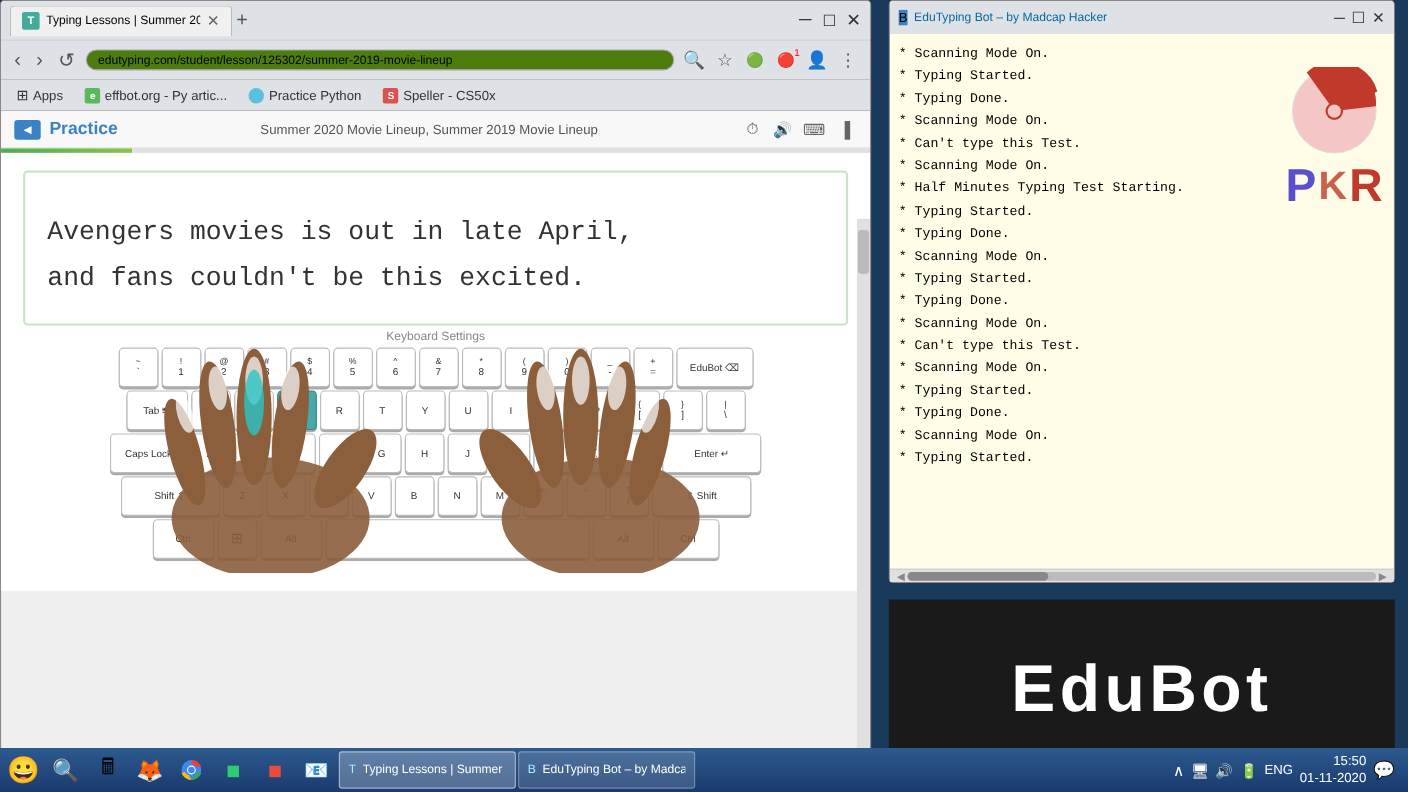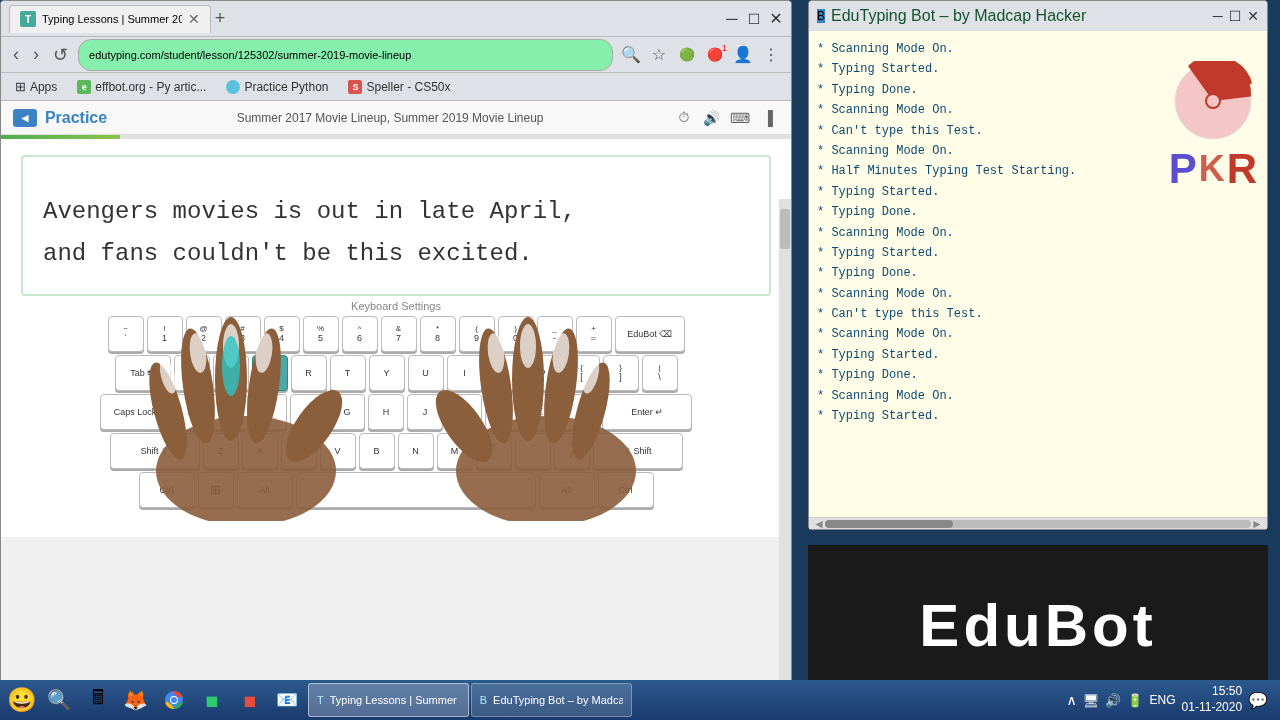--- a/index.html
+++ b/index.html
@@ -141,26 +141,26 @@
     .nav-btn {
       background: none;
       border: none;
       font-size: 18px;
       cursor: pointer;
       color: #555;
       padding: 2px 4px;
     }
     .address-bar {
       flex: 1;
-      height: 32px;
+      height: 19px;
       border: 1px solid #aaa;
       border-radius: 13px;
       padding: 0 10px;
       font-size: 12px;
-      background: #86efac;
+      background: #4d7c0f;
     }
     .toolbar-icons {
       display: flex;
       gap: 4px;
       align-items: center;
     }
     .toolbar-icon {
       width: 24px;
       height: 24px;
       display: flex;
@@ -336,35 +336,35 @@
       height: 30px;
       display: flex;
       align-items: center;
       padding: 0 8px;
       border-radius: 4px 4px 0 0;
       font-size: 12px;
       gap: 6px;
     }
     .edubot-title-text {
       flex: 1;
-      font-size: 16px;
-      color: #14532d;
+      font-size: 11px;
+      color: #0369a1;
     }
     .edubot-win-controls {
       display: flex;
       gap: 6px;
     }
     .edubot-content {
       flex: 1;
       background: #fffde7;
       padding: 8px;
       font-family: 'Courier New', monospace;
       font-size: 12px;
       overflow-y: auto;
-      color: #0c4a6e;
+      color: #000000;
     }
     .edubot-log-line {
       line-height: 1.7;
     }
     .edubot-scrollbar-area {
       height: 12px;
       background: #e0e0e0;
       display: flex;
       align-items: center;
       padding: 0 4px;
@@ -619,21 +619,21 @@
 
   <div class="browser-content">
 
     <div class="edu-appbar">
       <div style="display:flex;align-items:center;gap:4px;">
         <span style="background:#3b82c4;color:white;padding:2px 6px;border-radius:3px;font-size:12px;cursor:pointer;">◄</span>
       </div>
       <div class="edu-logo">
         <span style="font-size:16px;font-weight:bold;color:#3b82c4;">Practice</span>
       </div>
-      <div class="edu-title">Summer 2017 Movie Lineup, Summer 2019 Movie Lineup</div>
+      <div class="edu-title">Summer 2020 Movie Lineup, Summer 2019 Movie Lineup</div>
       <div class="edu-icons">
         <span class="edu-nav-icon">⏱</span>
         <span class="edu-nav-icon">🔊</span>
         <span class="edu-nav-icon">⌨</span>
         <span class="edu-nav-icon">▐</span>
       </div>
     </div>
 
     <div class="progress-bar-container">
       <div class="progress-bar-fill"></div>

